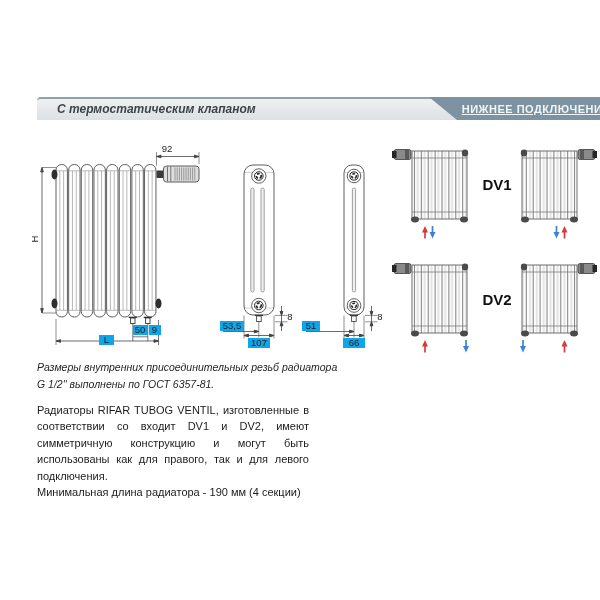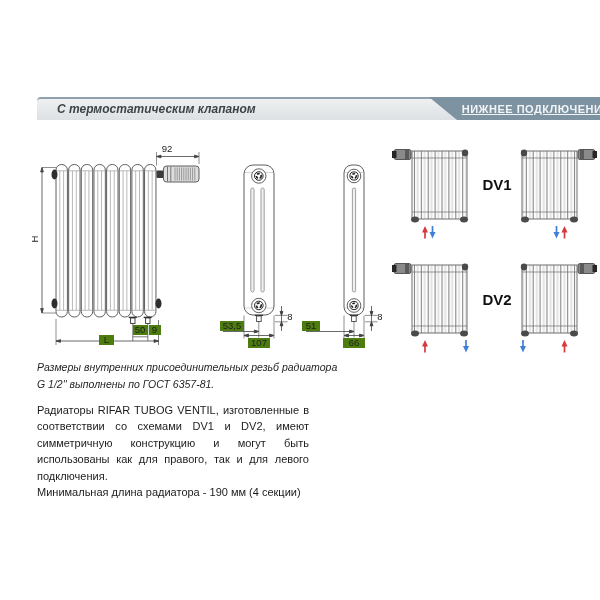--- a/index.html
+++ b/index.html
@@ -17,21 +17,21 @@
       font-size:11px;font-weight:bold;letter-spacing:.5px;color:#f2f5f7;text-decoration:underline;}
   
   .fig-caption{position:absolute;left:8px;top:129px;font-size:10px;font-style:italic;color:#1f1f1f;}
   .fig-caption b{font-weight:bold;}
   .notes{position:absolute;left:8px;top:359px;font-size:10.5px;font-style:italic;line-height:17px;color:#1f1f1f;}
   .col-left{position:absolute;left:8px;top:402px;width:272px;font-size:11px;line-height:16.4px;text-align:justify;}
   .col-left p{margin:0;}
   .col-left .bold-block{font-weight:normal;text-align:left;}
   .col-right{position:absolute;left:287px;top:402px;width:305px;font-size:11px;line-height:16.4px;text-align:justify;}
   
-  .dim{position:absolute;font-size:9.5px;color:#222;text-align:center;background:#4d7c0f;line-height:10px;}
+  .dim{position:absolute;font-size:9.5px;color:#222;text-align:center;background:#0ea5e9;line-height:10px;}
   .dim.nobg{background:transparent;}
   .dim-h{transform:rotate(-90deg);}
   .scheme-label{position:absolute;font-size:15px;font-weight:bold;color:#111;text-align:center;}
   svg{position:absolute;left:0;top:0;}
 </style>
 </head>
 <body>
 
 <div class="page">
 
@@ -286,17 +286,17 @@
 
   <div class="scheme-label" style="left:449px;top:176px;width:38px;">DV1</div>
   <div class="scheme-label" style="left:449px;top:291px;width:38px;">DV2</div>
 
   <div class="notes">
     <div>Размеры внутренних присоединительных резьб радиатора</div>
     <div>G 1/2'' выполнены по ГОСТ 6357-81.</div>
   </div>
 
   <div class="col-left">
-    <p>Радиаторы RIFAR TUBOG VENTIL, изготовленные в соответствии со схемами DV1 и DV2, имеют симметричную конструкцию и могут быть использованы как для правого, так и для левого подключения.</p>
+    <p>Радиаторы RIFAR TUBOG VENTIL, изготовленные в соответствии со входит DV1 и DV2, имеют симметричную конструкцию и могут быть использованы как для правого, так и для левого подключения.</p>
     <p class="bold-block">Минимальная длина радиатора - 190 мм (4 секции)</p>
   </div>
 
 </div>
 
 </body></html>

